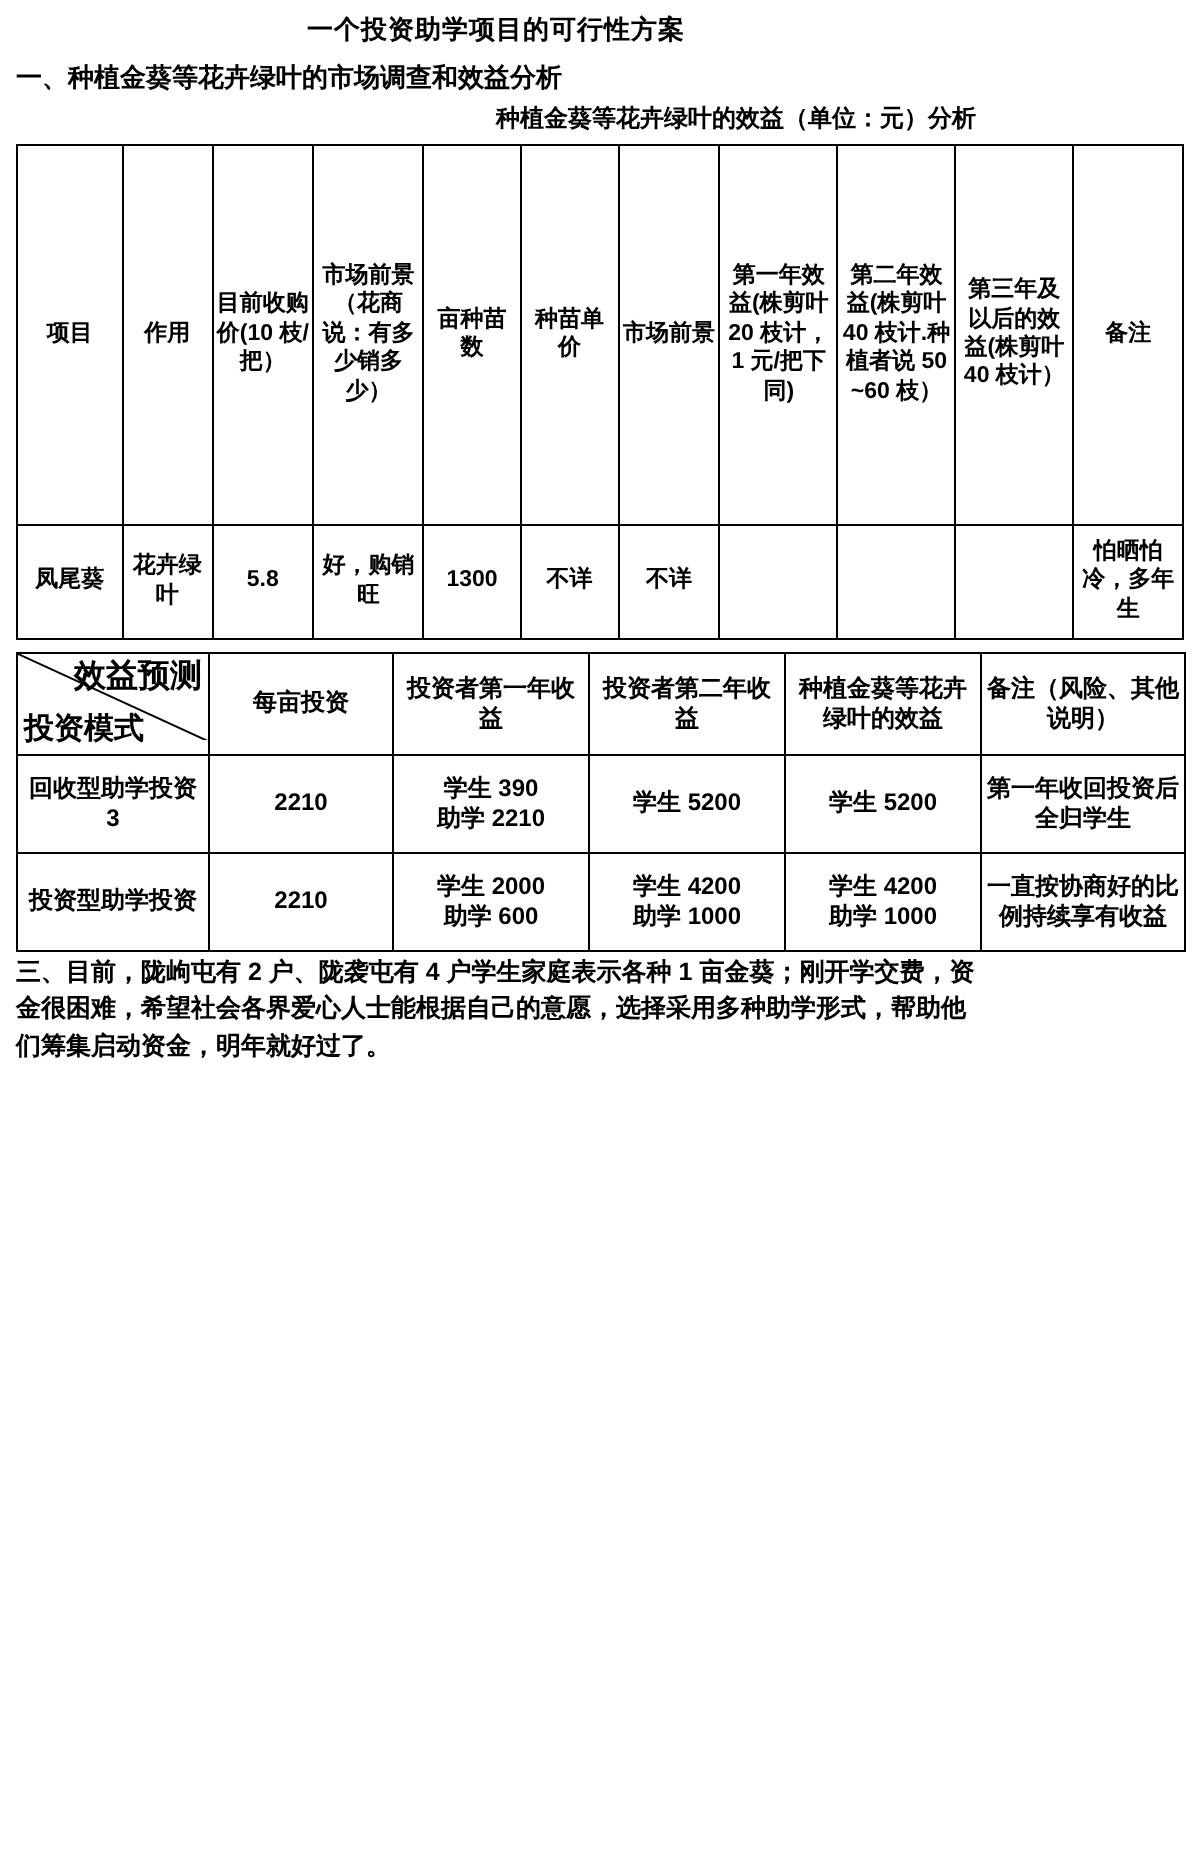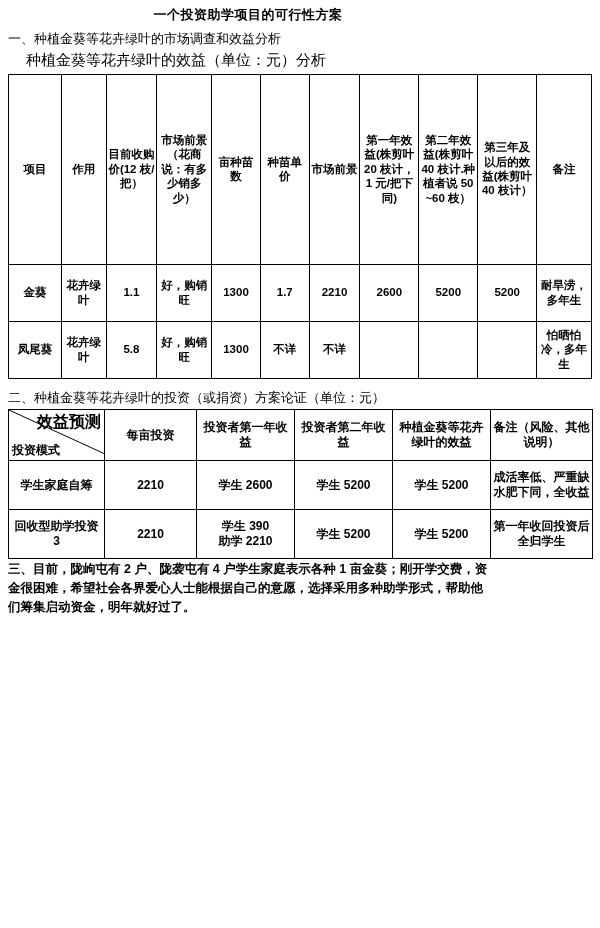--- a/index.html
+++ b/index.html
@@ -21,29 +21,29 @@
     padding: 6px 8px 0 8px;
   }
   .doc-title {
     text-align: center;
     font-weight: bold;
     font-size: 13px;
     letter-spacing: 0.5px;
     margin-bottom: 6px;
   }
   .section-heading {
-    font-weight: normal;
+    font-weight: bold;
     font-size: 13px;
     margin: 4px 0 3px 0;
     line-height: 1.35;
   }
   .table-caption {
-    text-align: left;
-    font-weight: normal;
-    font-size: 15px;
+    text-align: right;
+    font-weight: bold;
+    font-size: 12px;
     margin: 2px 0 4px 18px;
   }
   table {
     border-collapse: collapse;
     width: 584px;
     table-layout: fixed;
   }
   table td, table th {
     border: 1px solid #000000;
     text-align: center;
@@ -89,21 +89,21 @@
     top: 2px;
     right: 3px;
     font-weight: bold;
     font-size: 16px;
   }
   .diag-cell .t2 {
     position: absolute;
     bottom: 2px;
     left: 3px;
     font-weight: bold;
-    font-size: 12px;
+    font-size: 15px;
   }
   .closing {
     font-weight: bold;
     font-size: 12.5px;
     line-height: 1.5;
     margin-top: 1px;
   }
   .sec2-gap { height: 6px; }
 </style>
 </head>
@@ -128,62 +128,48 @@
       <col style="width:50px">
       <col style="width:58px">
       <col style="width:58px">
       <col style="width:58px">
       <col style="width:54px">
     </colgroup>
     <tbody>
         <tr class="hdr">
       <td>项目</td>
       <td>作用</td>
-      <td>目前收购价(12 枝/把）</td>
+      <td>目前收购价(10 枝/把）</td>
       <td>市场前景（花商说：有多少销多少）</td>
       <td>亩种苗数</td>
       <td>种苗单价</td>
       <td>市场前景</td>
       <td>第一年效益(株剪叶 20 枝计，1 元/把下同)</td>
       <td>第二年效益(株剪叶 40 枝计.种植者说 50~60 枝）</td>
       <td>第三年及以后的效益(株剪叶 40 枝计）</td>
       <td>备注</td>
-    </tr>
-    <tr class="datarow">
-      <td>金葵</td>
-      <td>花卉绿叶</td>
-      <td>1.1</td>
-      <td>好，购销旺</td>
-      <td>1300</td>
-      <td>1.7</td>
-      <td>2210</td>
-      <td>2600</td>
-      <td>5200</td>
-      <td>5200</td>
-      <td>耐旱涝，多年生</td>
     </tr>
     <tr class="datarow">
       <td>凤尾葵</td>
       <td>花卉绿叶</td>
       <td>5.8</td>
       <td>好，购销旺</td>
       <td>1300</td>
       <td>不详</td>
       <td>不详</td>
       <td></td>
       <td></td>
       <td></td>
       <td>怕晒怕冷，多年生</td>
     </tr>
   </tbody>
     </table>
 
   <div class="sec2-gap"></div>
 
-  <div class="section-heading">二、种植金葵等花卉绿叶的投资（或捐资）方案论证（单位：元）</div>
 
   <table id="table2">
     <colgroup>
       <col style="width:96px">
       <col style="width:92px">
       <col style="width:98px">
       <col style="width:98px">
       <col style="width:98px">
       <col style="width:102px">
     </colgroup>
@@ -196,33 +182,33 @@
         <span class="t1">效益预测</span>
         <span class="t2">投资模式</span>
       </td>
       <td>每亩投资</td>
       <td>投资者第一年收益</td>
       <td>投资者第二年收益</td>
       <td>种植金葵等花卉绿叶的效益</td>
       <td>备注（风险、其他说明）</td>
     </tr>
     <tr class="datarow">
-      <td>学生家庭自筹</td>
-      <td>2210</td>
-      <td>学生 2600</td>
-      <td>学生 5200</td>
-      <td>学生 5200</td>
-      <td>成活率低、严重缺水肥下同，全收益</td>
-    </tr>
-    <tr class="datarow">
       <td>回收型助学投资 3</td>
       <td>2210</td>
       <td>学生 390<br>助学 2210</td>
       <td>学生 5200</td>
       <td>学生 5200</td>
       <td>第一年收回投资后全归学生</td>
     </tr>
+    <tr class="datarow">
+      <td>投资型助学投资</td>
+      <td>2210</td>
+      <td>学生 2000<br>助学 600</td>
+      <td>学生 4200<br>助学 1000</td>
+      <td>学生 4200<br>助学 1000</td>
+      <td>一直按协商好的比例持续享有收益</td>
+    </tr>
   </tbody>
     </table>
 
   <div class="closing">三、目前，陇岣屯有 2 户、陇袭屯有 4 户学生家庭表示各种 1 亩金葵；刚开学交费，资金很困难，希望社会各界爱心人士能根据自己的意愿，选择采用多种助学形式，帮助他们筹集启动资金，明年就好过了。</div>
 
 </div>
 
 </body></html>

